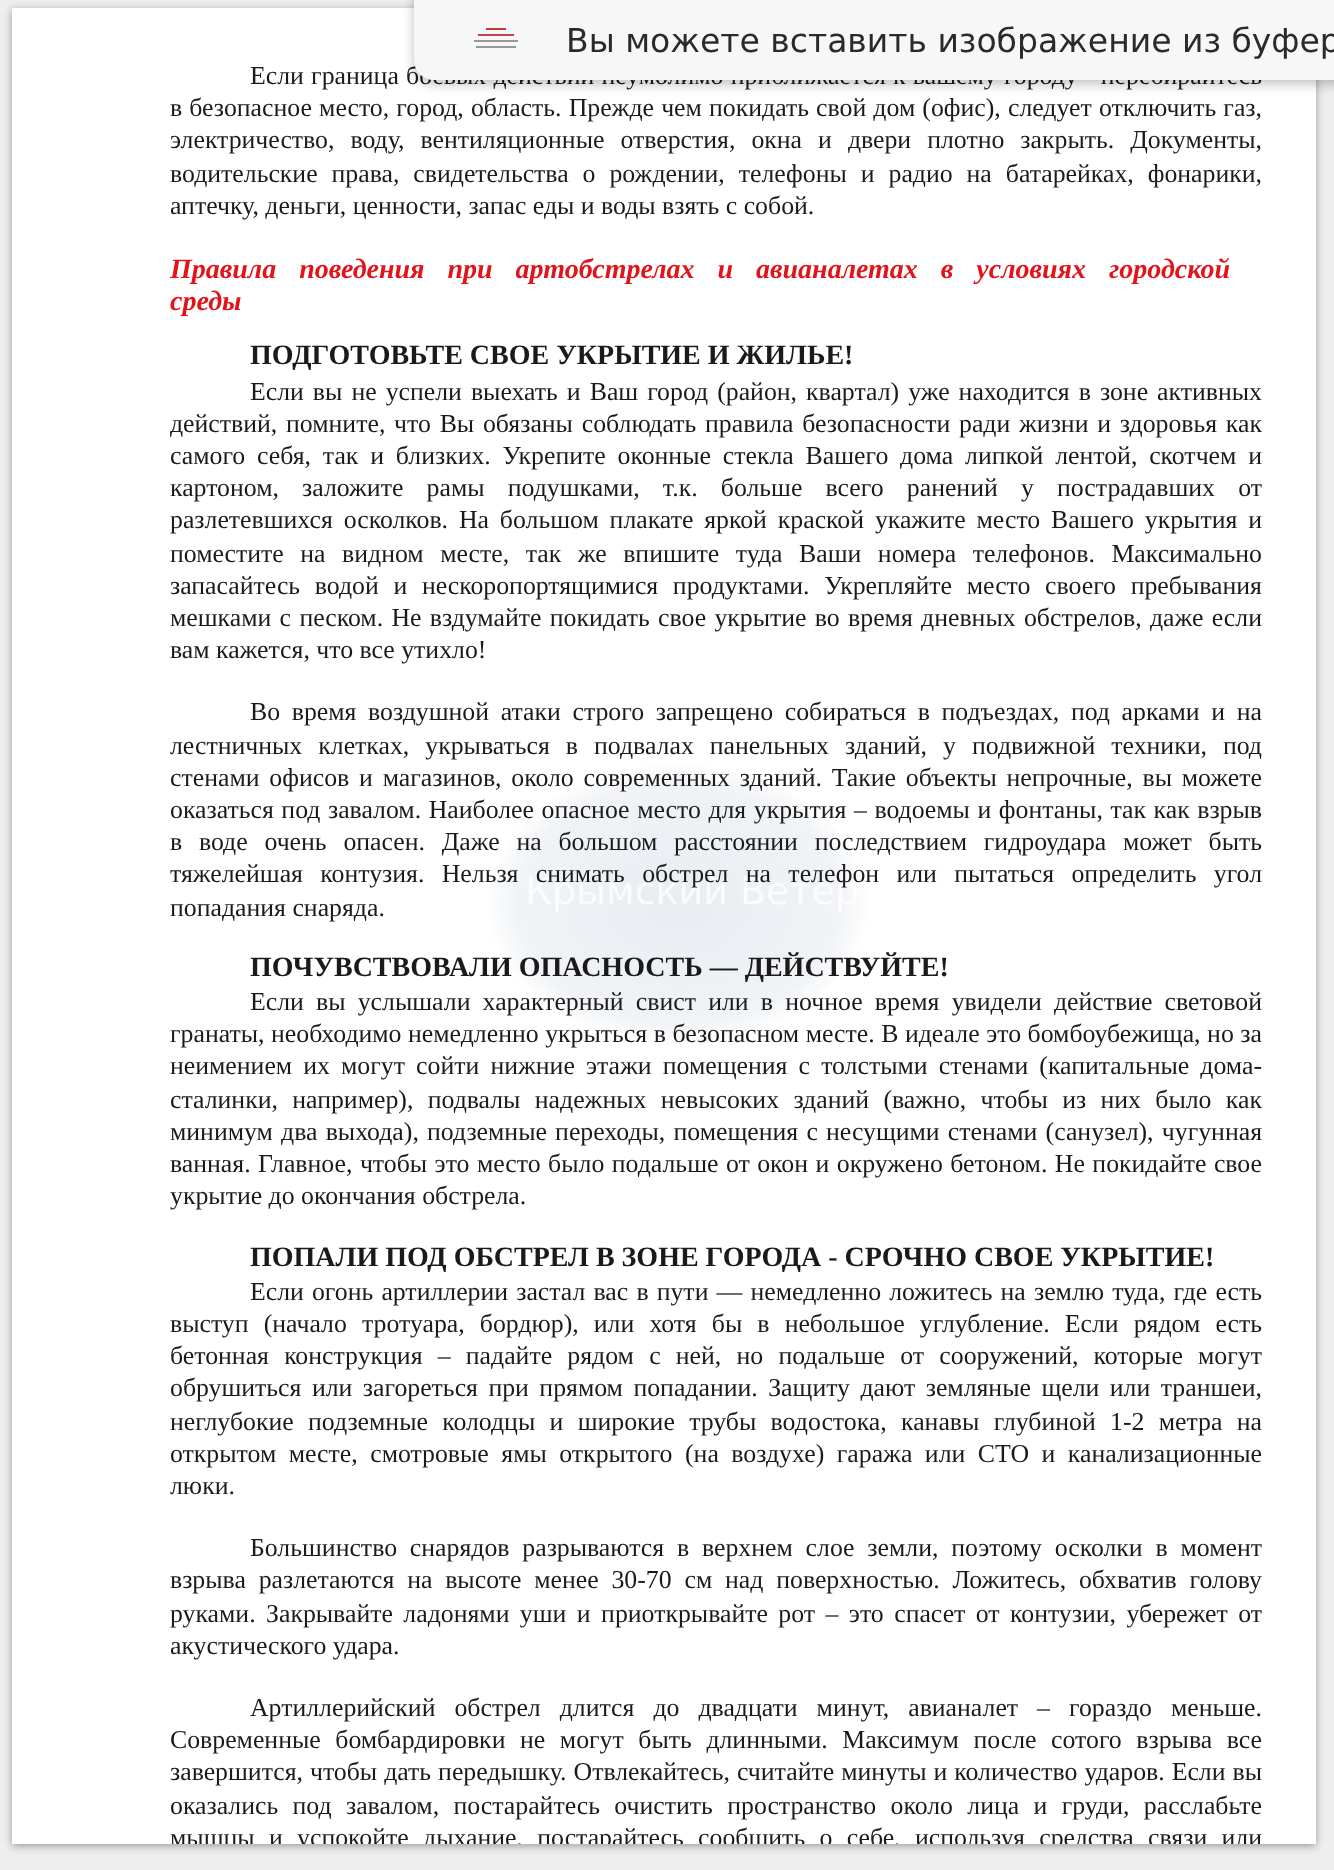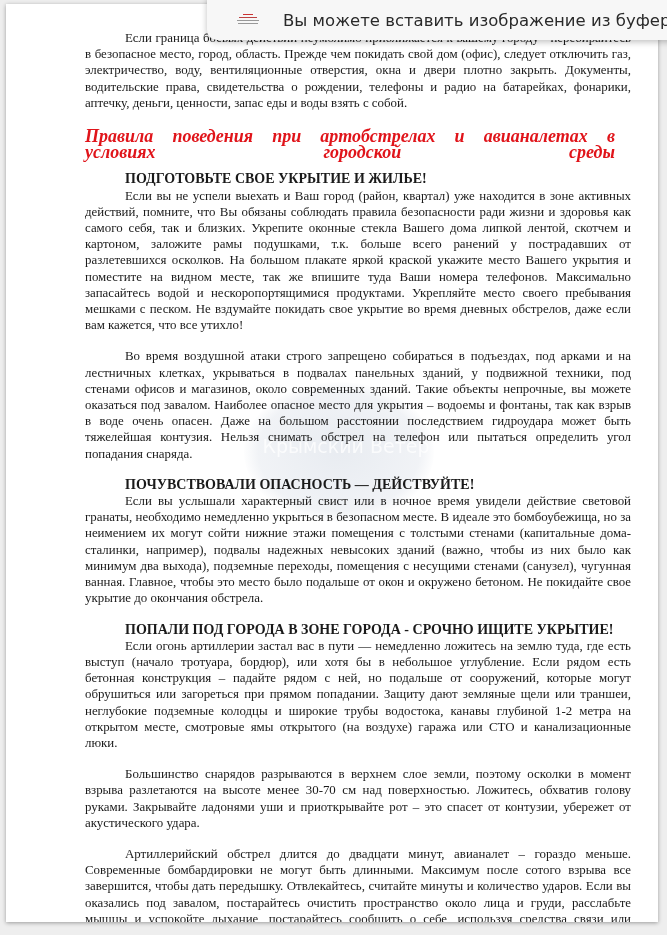--- a/index.html
+++ b/index.html
@@ -16,21 +16,21 @@
   }
   .content {
     position: absolute; left: 79px; top: 26px; width: 546px;
     color: #1a1a1a; font-size: 12.9px; line-height: 16.2px;
   }
   .p { text-align: justify; text-indent: 40px; margin: 0; }
   .p.last-line-justify { text-align-last: justify; }
   .red-title {
     color: #e0141a; font-style: italic; font-weight: bold;
     text-align: justify; text-align-last: justify;
-    margin: 17px 16px 11px 0; font-size: 18px; word-spacing: 4px;
+    margin: 17px 16px 11px 0; font-size: 14px; word-spacing: 4px;
   }
   .heading {
     font-weight: bold; margin: 0; padding-left: 40px; font-size: 14px;
   }
   .gap { height: 15px; }
   .watermark {
     position: absolute; left: 238px; top: 378px; width: 190px; height: 140px;
     border-radius: 50%;
     background: radial-gradient(ellipse at center, rgba(190,200,215,0.35) 0%, rgba(190,200,215,0.22) 60%, rgba(190,200,215,0) 72%);
     pointer-events: none;
@@ -80,21 +80,21 @@
     </div>
     <div class="gap"></div>
 
     <div>
       <p class="heading">ПОЧУВСТВОВАЛИ ОПАСНОСТЬ — ДЕЙСТВУЙТЕ!</p>
       <p class="p">Если вы услышали характерный свист или в ночное время увидели действие световой гранаты, необходимо немедленно укрыться в безопасном месте. В идеале это бомбоубежища, но за неимением их могут сойти нижние этажи помещения с толстыми стенами (капитальные дома-сталинки, например), подвалы надежных невысоких зданий (важно, чтобы из них было как минимум два выхода), подземные переходы, помещения с несущими стенами (санузел), чугунная ванная. Главное, чтобы это место было подальше от окон и окружено бетоном. Не покидайте свое укрытие до окончания обстрела.</p>
     </div>
     <div class="gap"></div>
 
     <div>
-      <p class="heading">ПОПАЛИ ПОД ГОРОДА В ЗОНЕ ГОРОДА  - СРОЧНО ИЩИТЕ УКРЫТИЕ!</p>
+      <p class="heading">ПОПАЛИ ПОД ОБСТРЕЛ В ЗОНЕ ГОРОДА  - СРОЧНО СВОЕ УКРЫТИЕ!</p>
       <p class="p">Если огонь артиллерии застал вас в пути — немедленно ложитесь на землю туда, где есть выступ (начало тротуара, бордюр), или хотя бы в небольшое углубление. Если рядом есть бетонная конструкция – падайте рядом с ней, но подальше от сооружений, которые могут обрушиться или загореться при прямом попадании. Защиту дают земляные щели или траншеи, неглубокие подземные колодцы и широкие трубы водостока, канавы глубиной 1-2 метра на открытом месте, смотровые ямы открытого (на воздухе) гаража или СТО и канализационные люки.</p>
     </div>
     <div class="gap"></div>
 
     <div>
       <p class="p">Большинство снарядов разрываются в верхнем слое земли, поэтому осколки в момент взрыва разлетаются на высоте менее 30-70 см над поверхностью. Ложитесь, обхватив голову руками. Закрывайте ладонями уши и приоткрывайте рот – это спасет от контузии, убережет от акустического удара.</p>
     </div>
     <div class="gap"></div>
 
     <div>

